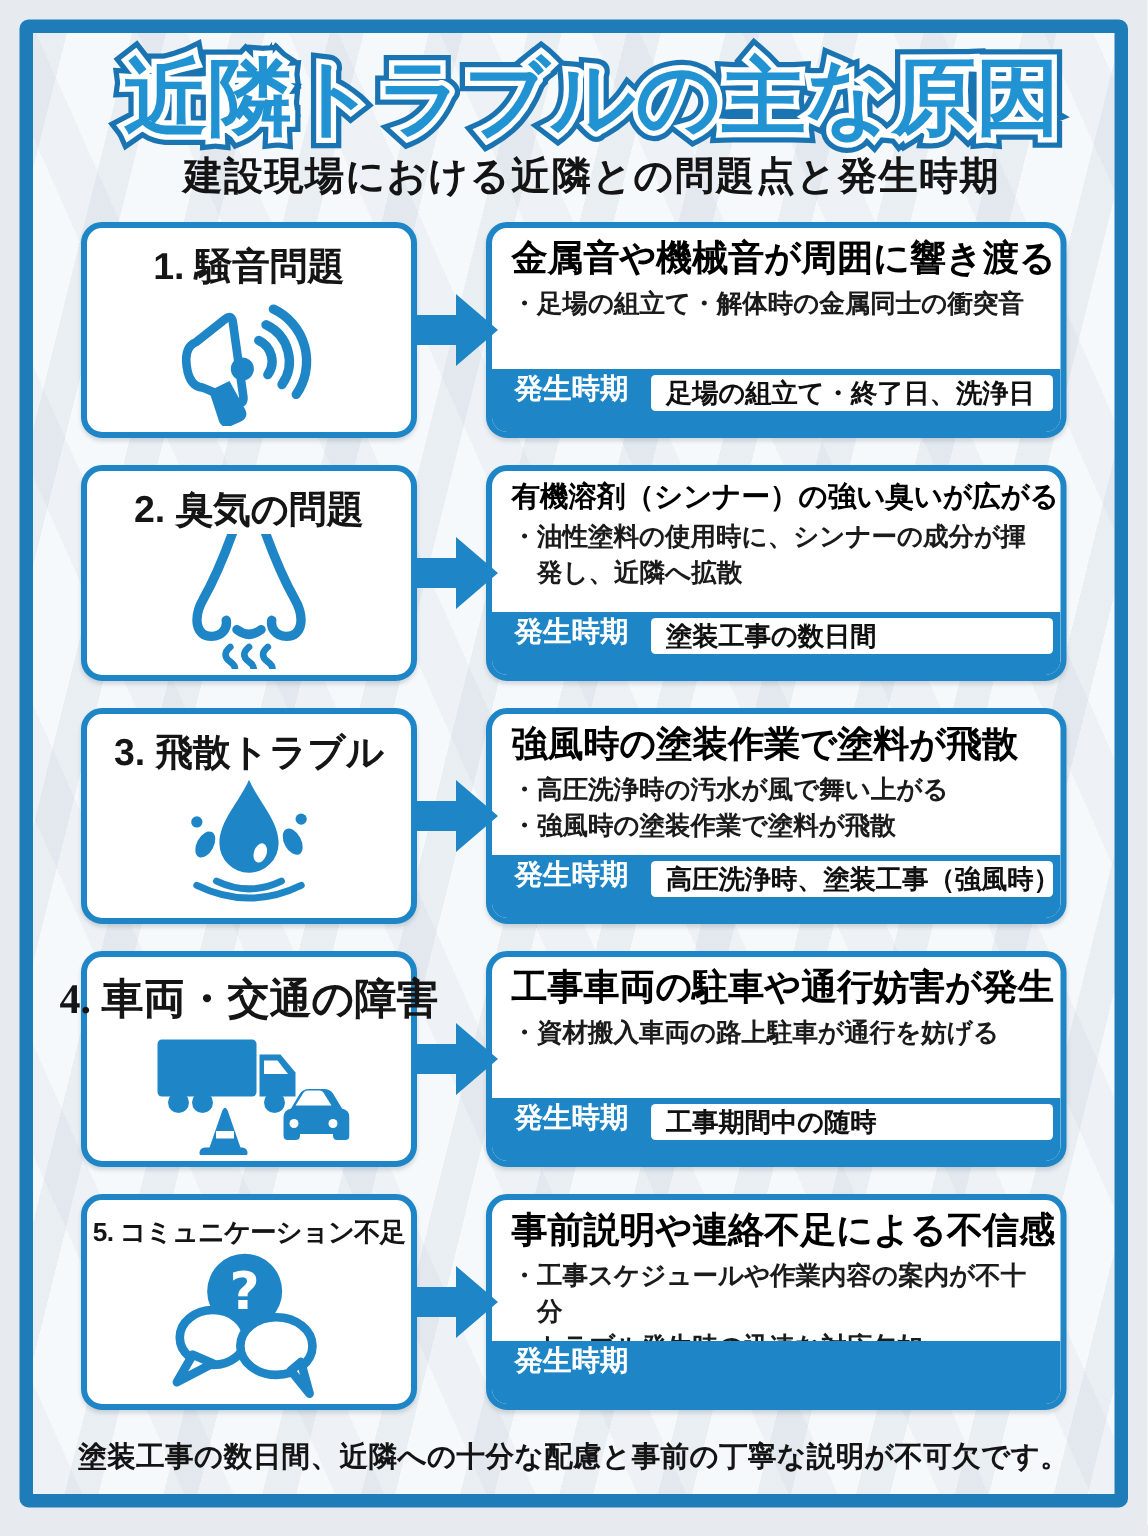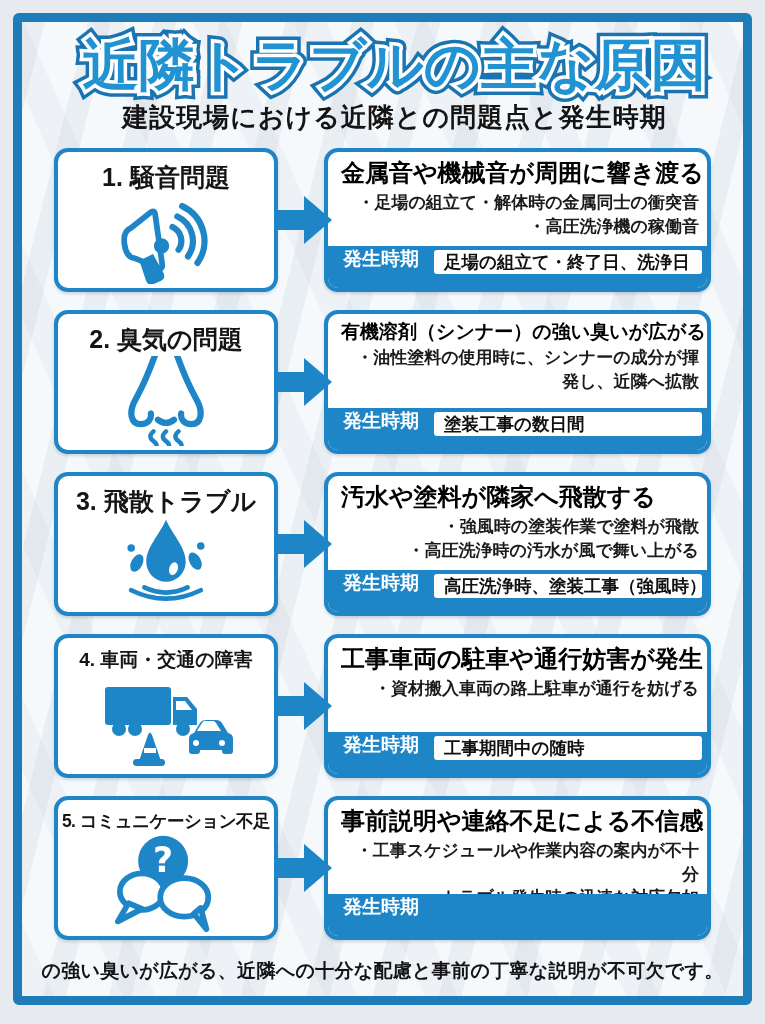--- a/index.html
+++ b/index.html
@@ -34,37 +34,37 @@
   .row{display:flex;height:144px;position:relative;}
 
   .left-box{
     width:224px;flex:none;box-sizing:border-box;
     background:#fff;border:4px solid #1e86c6;border-radius:14px;
     box-shadow:0 2px 3px rgba(40,60,80,.18);
     display:flex;flex-direction:column;align-items:center;
     padding:9px 4px 4px;
   }
   .item-label{font-size:25px;font-weight:800;color:#151515;white-space:nowrap;}
-  .row:nth-child(4) .item-label{font-size:19px;}
+  .row:nth-child(4) .item-label{font-size:28px;font-family:Liberation Serif, serif;}
   .row:nth-child(5) .item-label{font-size:17.5px;letter-spacing:-.5px;}
   .icon-area{flex:1;display:flex;align-items:center;justify-content:center;width:100%;overflow:hidden;}
 
   .arrow-wrap{width:46px;flex:none;position:relative;z-index:3;}
   .arrow-wrap svg{position:absolute;left:-4px;top:50%;transform:translateY(-50%);}
 
   .right-box{
     flex:1;box-sizing:border-box;min-width:0;
     background:#fff;border:4px solid #1e86c6;border-radius:14px;
     box-shadow:0 2px 3px rgba(40,60,80,.18);
     display:flex;flex-direction:column;overflow:hidden;
   }
   .detail-body{flex:1;padding:6px 8px 2px 13px;min-height:0;}
   .headline{font-size:24px;font-weight:900;color:#000000;margin:0 0 3px;white-space:nowrap;line-height:1.25;}
   .row:nth-child(2) .headline{font-size:19px;}
-  .bullets{list-style:none;margin:0;padding:0;font-size:17px;font-weight:700;color:#1b1b1b;line-height:1.4;text-align:right;}
+  .bullets{list-style:none;margin:0;padding:0;font-size:17px;font-weight:700;color:#1b1b1b;line-height:1.4;}
   .bullets li{text-indent:-1em;padding-left:1em;}
   .period-strip{flex:none;height:42px;background:#1e86c6;display:flex;align-items:flex-start;}
   .period-label{width:106px;flex:none;color:#fff;font-size:19px;font-weight:800;display:flex;align-items:center;justify-content:center;}
   .period-value{
     flex:1;background:#fff;margin:4px 5px 5px 0;border-radius:3px;
     display:flex;align-items:center;padding:0 10px;
     font-size:17.5px;font-weight:800;color:#101010;white-space:nowrap;overflow:hidden;
   }
 
   .footer{
@@ -111,21 +111,20 @@
         <div class="arrow-wrap">
           <svg width="60" height="52" viewBox="0 0 60 52">
             <path d="M0 16 H30 V2 L58 26 L30 50 V36 H0 Z" fill="#1e86c6"></path>
           </svg>
         </div>
         <div class="right-box">
           <div class="detail-body">
             <h3 class="headline">金属音や機械音が周囲に響き渡る</h3>
             <ul class="bullets">
               <li>・足場の組立て・解体時の金属同士の衝突音</li>
-              <li>・高圧洗浄機の稼働音</li>
             </ul>
           </div>
           <div class="period-strip">
             <span class="period-label">発生時期</span>
             <span class="period-value">足場の組立て・終了日、洗浄日</span>
           </div>
         </div>
       </section>
 
       <section class="row">
@@ -183,24 +182,24 @@
             </svg>
           </div>
         </div>
         <div class="arrow-wrap">
           <svg width="60" height="52" viewBox="0 0 60 52">
             <path d="M0 16 H30 V2 L58 26 L30 50 V36 H0 Z" fill="#1e86c6"></path>
           </svg>
         </div>
         <div class="right-box">
           <div class="detail-body">
-            <h3 class="headline">汚水や塗料が隣家へ飛散する</h3>
-            <ul class="bullets">
+            <h3 class="headline">強風時の塗装作業で塗料が飛散</h3>
+            <ul class="bullets">
+              <li>・高圧洗浄時の汚水が風で舞い上がる</li>
               <li>・強風時の塗装作業で塗料が飛散</li>
-              <li>・高圧洗浄時の汚水が風で舞い上がる</li>
             </ul>
           </div>
           <div class="period-strip">
             <span class="period-label">発生時期</span>
             <span class="period-value">高圧洗浄時、塗装工事（強風時）</span>
           </div>
         </div>
       </section>
 
       <section class="row">
@@ -284,16 +283,16 @@
             </ul>
           </div>
           <div class="period-strip">
             <span class="period-label">発生時期</span>
           </div>
         </div>
       </section>
 
     </main>
 
-    <footer class="footer">の強い臭いが広がる、近隣への十分な配慮と事前の丁寧な説明が不可欠です。</footer>
+    <footer class="footer">塗装工事の数日間、近隣への十分な配慮と事前の丁寧な説明が不可欠です。</footer>
 
   </div>
 </div>
 
 </body></html>

